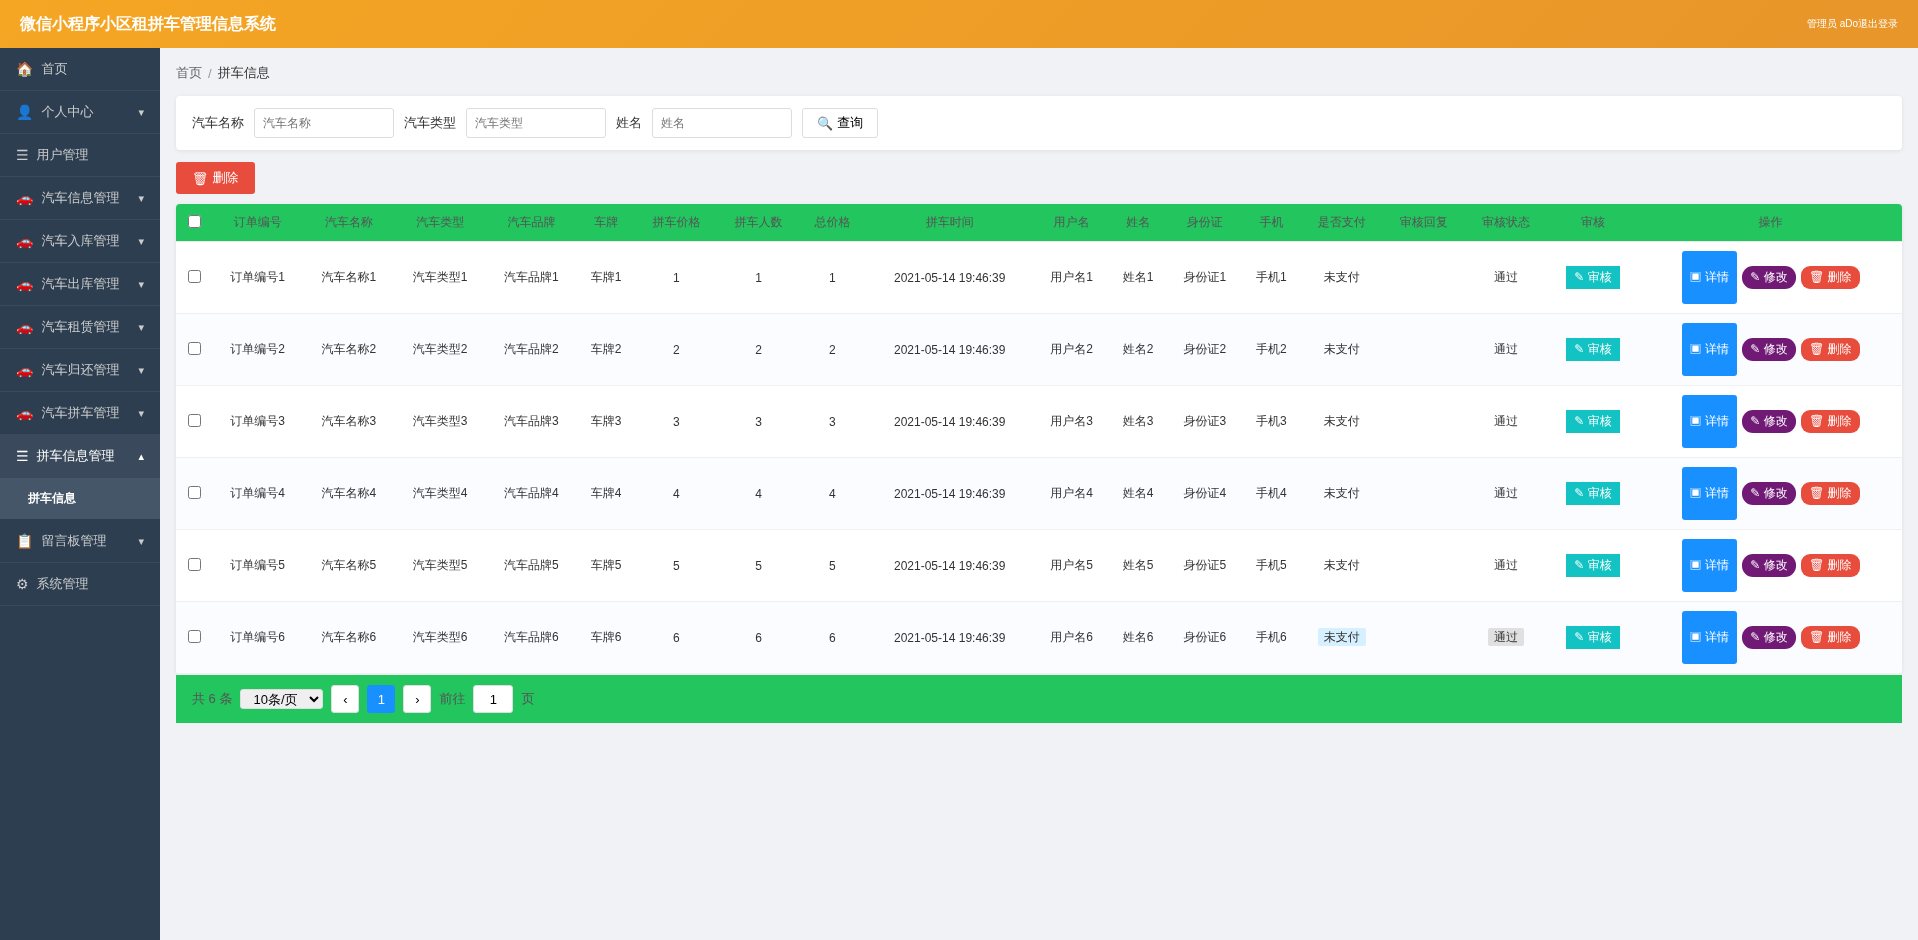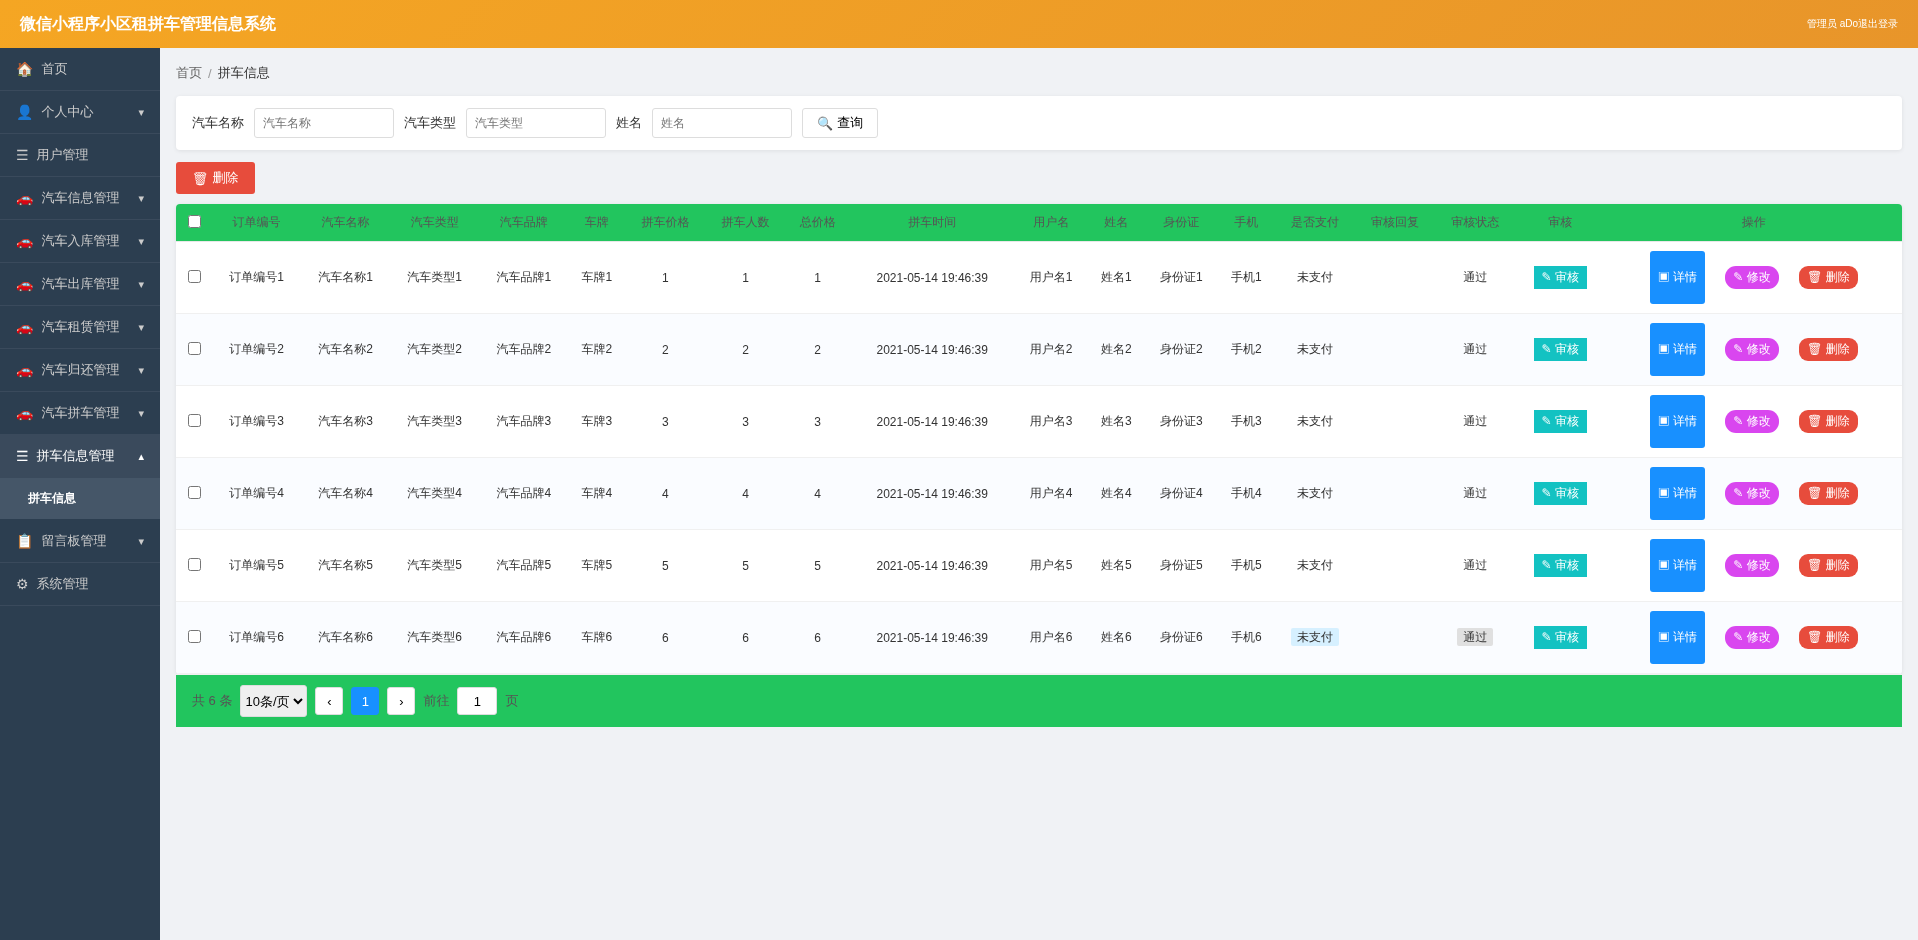--- a/index.html
+++ b/index.html
@@ -78,29 +78,29 @@
     
     .col-checkbox { width: 36px; }
 
     
     .status-unpaid { color: #333; }
     .highlight-blue { background: #d6f0ff; padding: 2px 6px; border-radius: 2px; }
     .highlight-gray { background: #e0e0e0; padding: 2px 6px; border-radius: 2px; }
 
     
     .btn-detail { background: #1890ff; color: white; border: none; border-radius: 3px; padding: 18px 8px; cursor: pointer; font-size: 12px; margin: 1px; }
-    .btn-edit   { background: #d946ef; color: white; border: none; border-radius: 11px; padding: 3px 8px; cursor: pointer; font-size: 12px; margin: 16px; }
+    .btn-edit   { background: #701a75; color: white; border: none; border-radius: 11px; padding: 3px 8px; cursor: pointer; font-size: 12px; margin: 1px; }
     .btn-del    { background: #e74c3c; color: white; border: none; border-radius: 9px; padding: 3px 8px; cursor: pointer; font-size: 12px; margin: 1px; }
     .btn-audit  { background: #13c2c2; color: white; border: none; border-radius: 0; padding: 3px 8px; cursor: pointer; font-size: 12px; margin: 1px; }
 
     
     .pagination-row { display: flex; align-items: center; gap: 8px; padding: 10px 16px; background: #22c55e; border-top: 1px solid #f0f0f0; font-size: 13px; color: #555; }
     .page-btn { height: 28px; min-width: 28px; padding: 0 6px; border: 1px solid #ddd; background: white; border-radius: 3px; cursor: pointer; font-size: 13px; display: flex; align-items: center; justify-content: center; }
     .page-btn.active { background: #1890ff; color: white; border-color: #1890ff; }
-    .page-select { height: 32px; border: 1px solid #ddd; border-radius: 3px; padding: 0 0; font-size: 13px; }
+    .page-select { height: 20px; border: 1px solid #ddd; border-radius: 3px; padding: 0 8px; font-size: 13px; }
     .page-input { height: 28px; width: 40px; border: 1px solid #ddd; border-radius: 3px; padding: 0 6px; font-size: 13px; text-align: center; }
   </style>
 </head>
 <body>
 
 <div class="top-header">
   <span class="top-header-title">微信小程序小区租拼车管理信息系统</span>
   <div class="top-header-right">
     <span>管理员 aDo</span>
     <span style="cursor:pointer;">退出登录</span>

